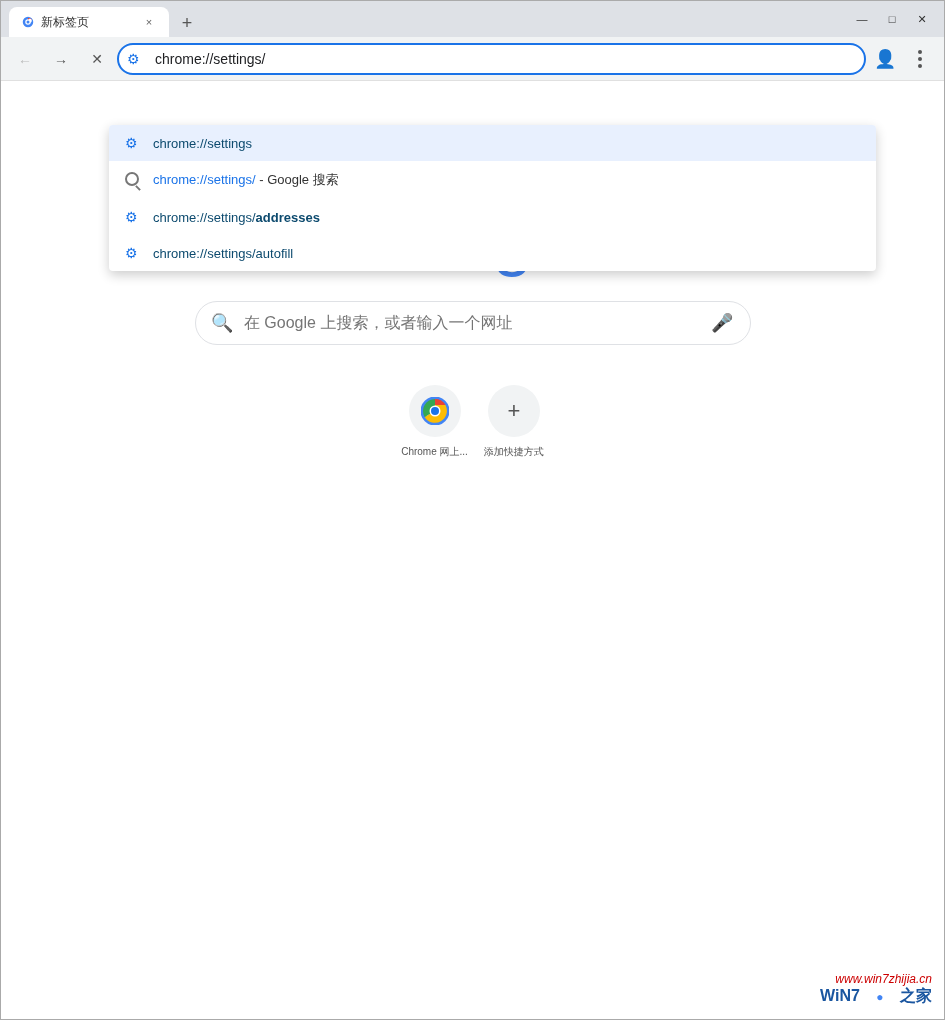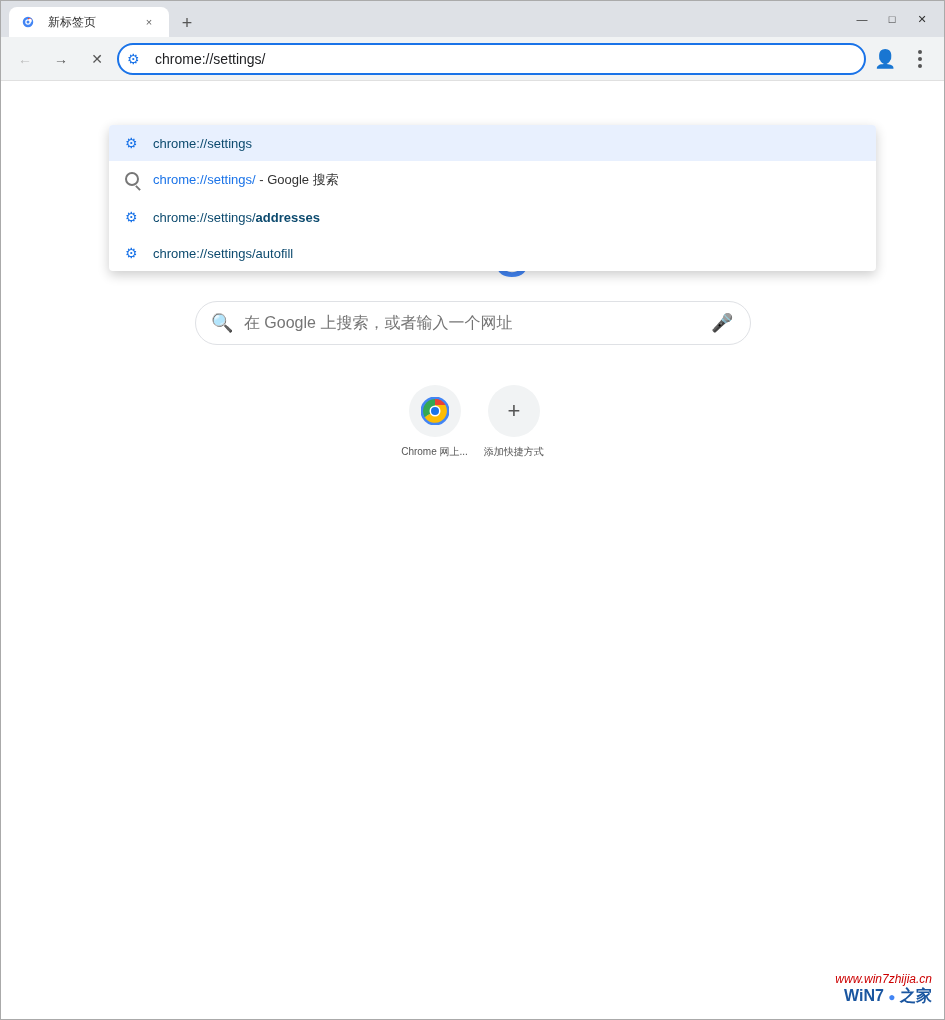--- a/index.html
+++ b/index.html
@@ -45,21 +45,21 @@
       height: 30px;
       border-radius: 8px 8px 0 0;
       display: flex;
       align-items: center;
       padding: 0 12px;
       font-size: 12px;
       color: #333;
       min-width: 160px;
       max-width: 240px;
       position: relative;
-      gap: 13px;
+      gap: 6px;
     }
 
     .tab-favicon {
       width: 14px;
       height: 14px;
       flex-shrink: 0;
     }
 
     .tab-title {
       flex: 1;
@@ -364,20 +364,21 @@
     }
 
     .watermark-brand {
       font-size: 16px;
       font-weight: bold;
       color: #1a56a0;
     }
 
     .watermark-brand span {
       color: #1a56a0;
+      margin-left: 12px;
     }
 
     
     .dots-icon {
       display: flex;
       flex-direction: column;
       gap: 3px;
       align-items: center;
     }
     .dots-icon span {

